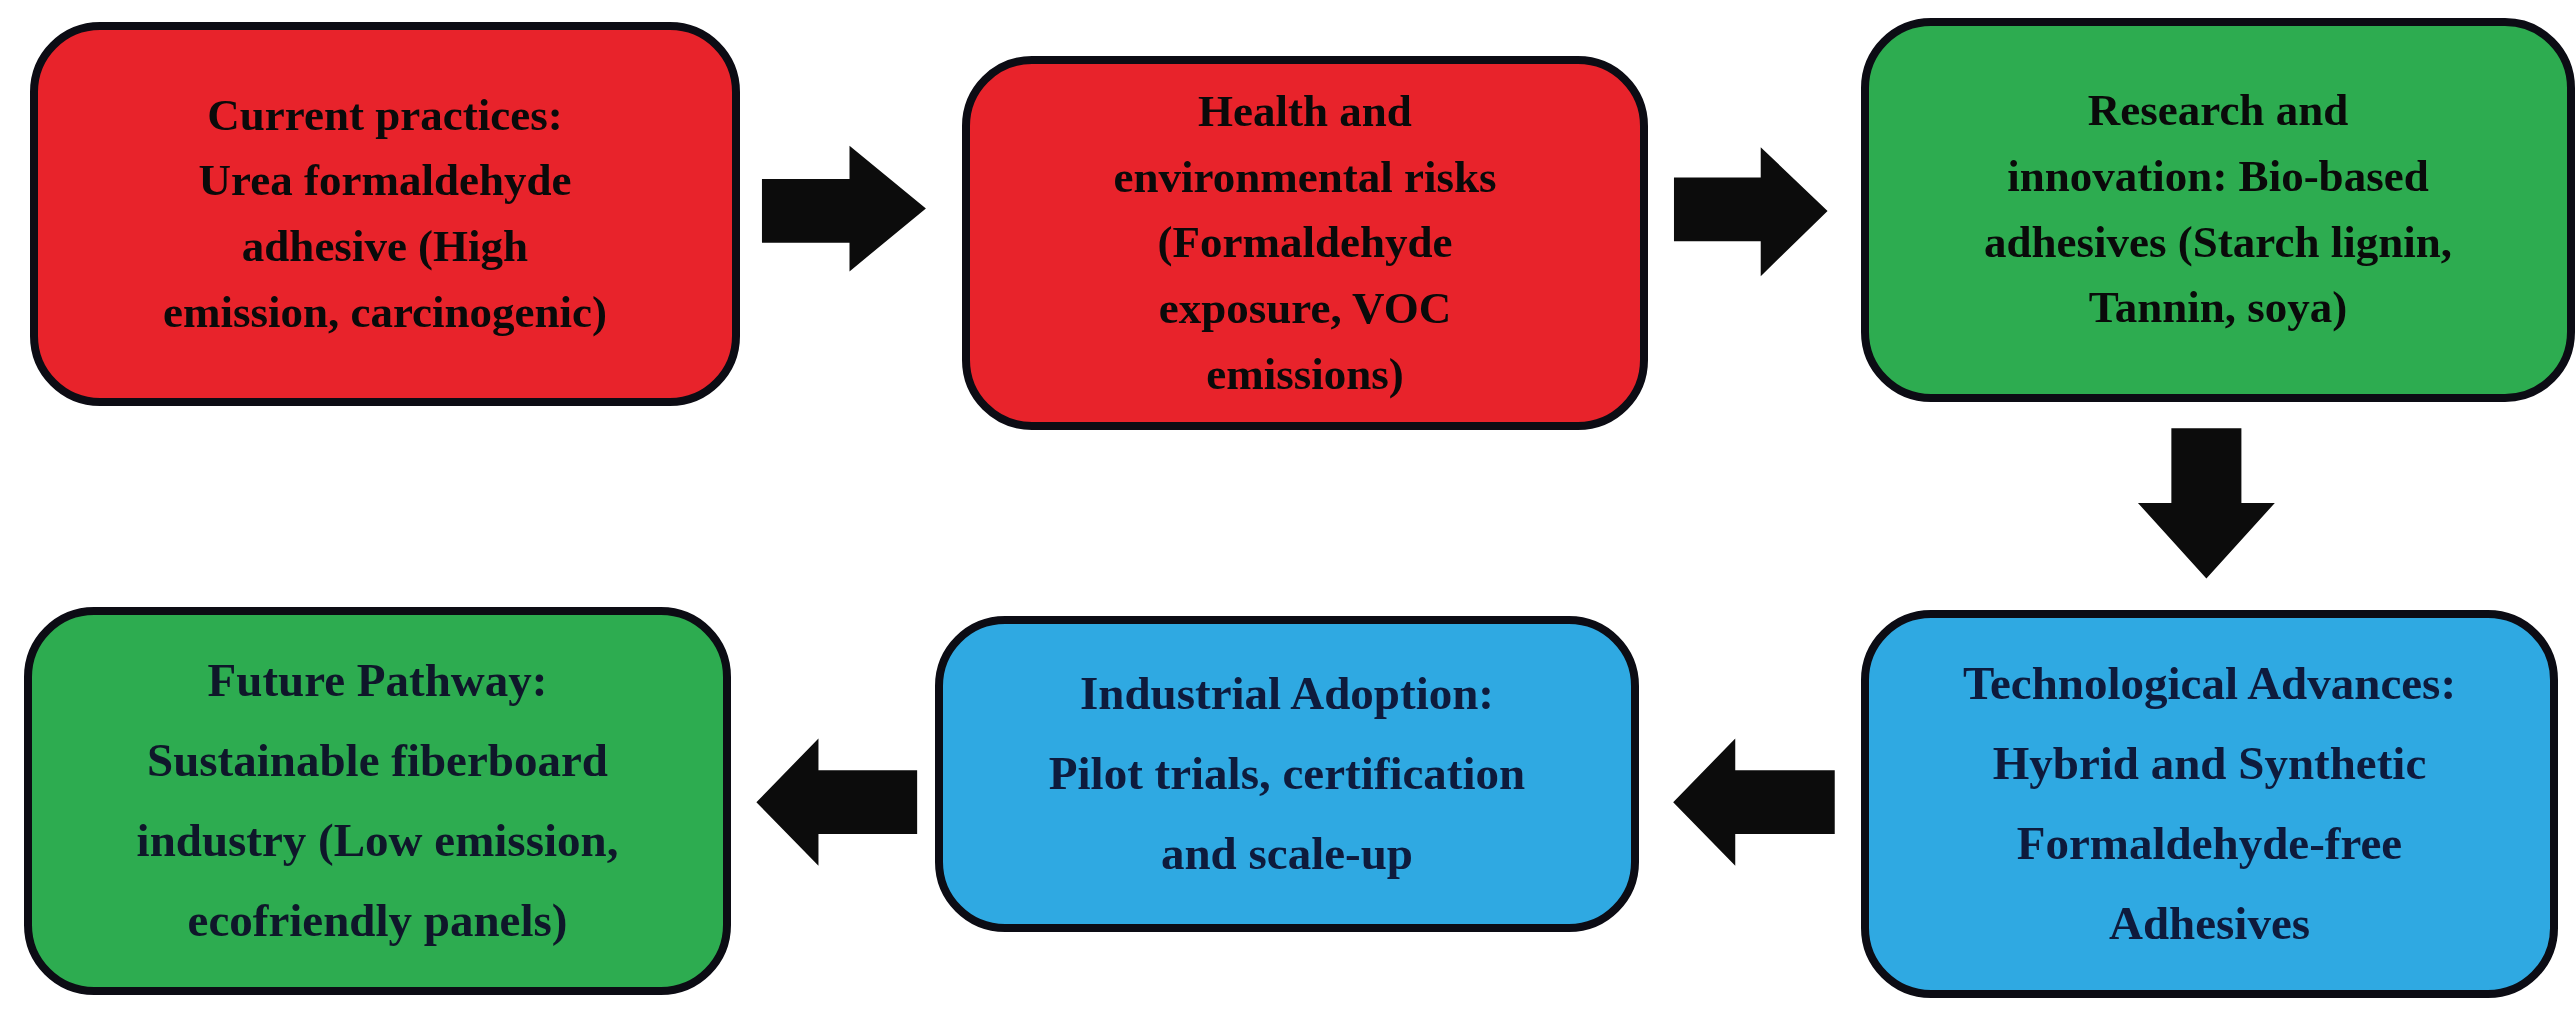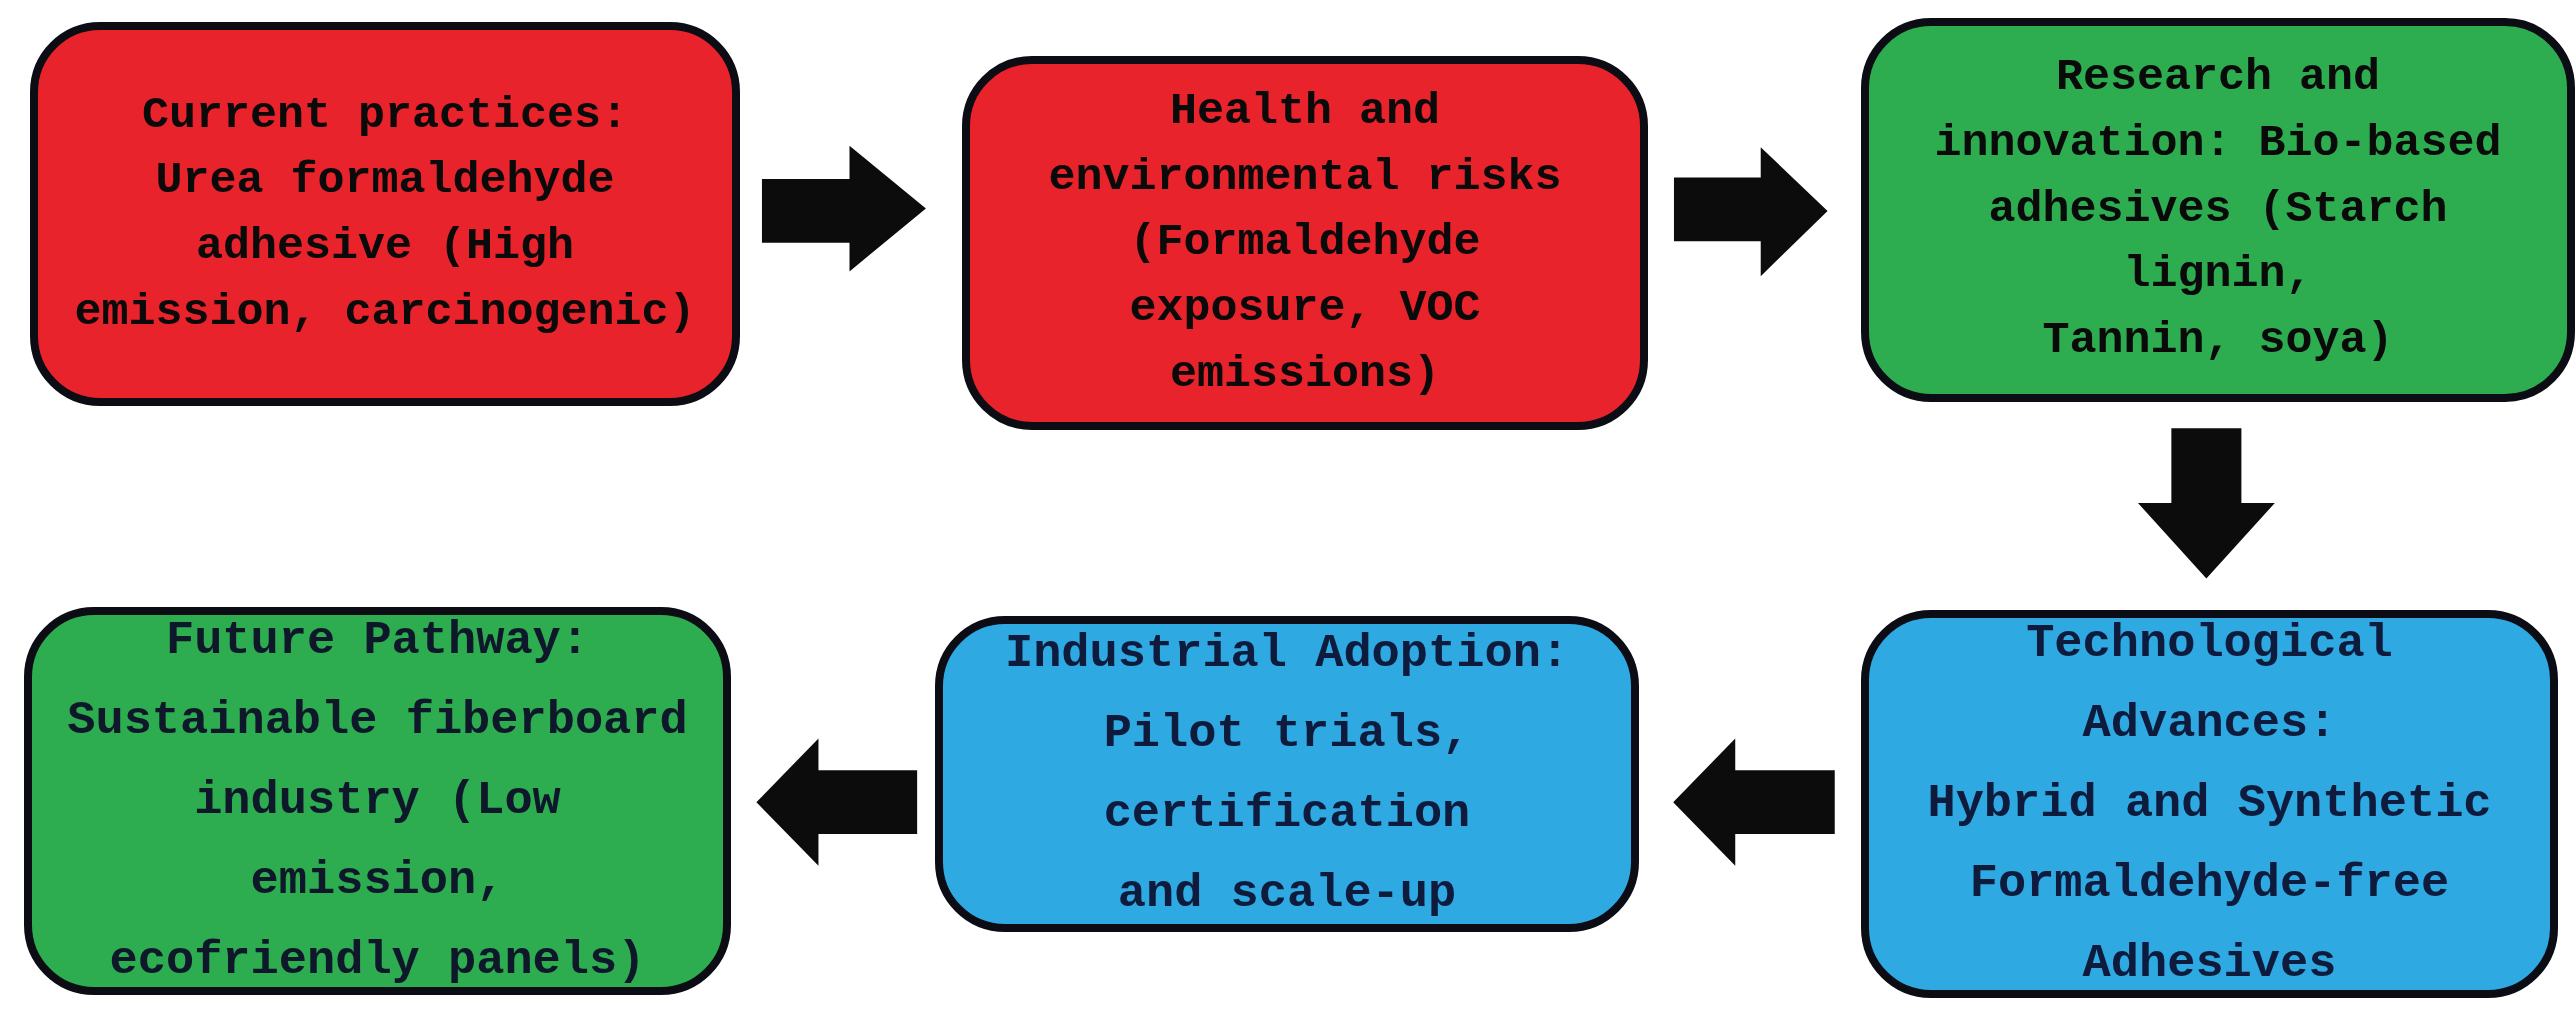--- a/index.html
+++ b/index.html
@@ -1,21 +1,21 @@
 <!DOCTYPE html>
 <html style="font-size:12.7px"><head>
 <meta charset="utf-8">
 <style>
   html, body { margin: 0; padding: 0; background: #ffffff; }
   .canvas {
     position: relative;
     width: 2576px;
     height: 1029px;
     background: #ffffff;
-    font-family: Liberation Mono, monospace;
+    font-family: Liberation Serif, serif;
     overflow: hidden;
     border-radius: 30px;
   }
   .node {
     position: absolute;
     box-sizing: border-box;
     border: 8.8px solid #0c0c14;
     border-radius: 70px;
     display: flex;
     align-items: center;

